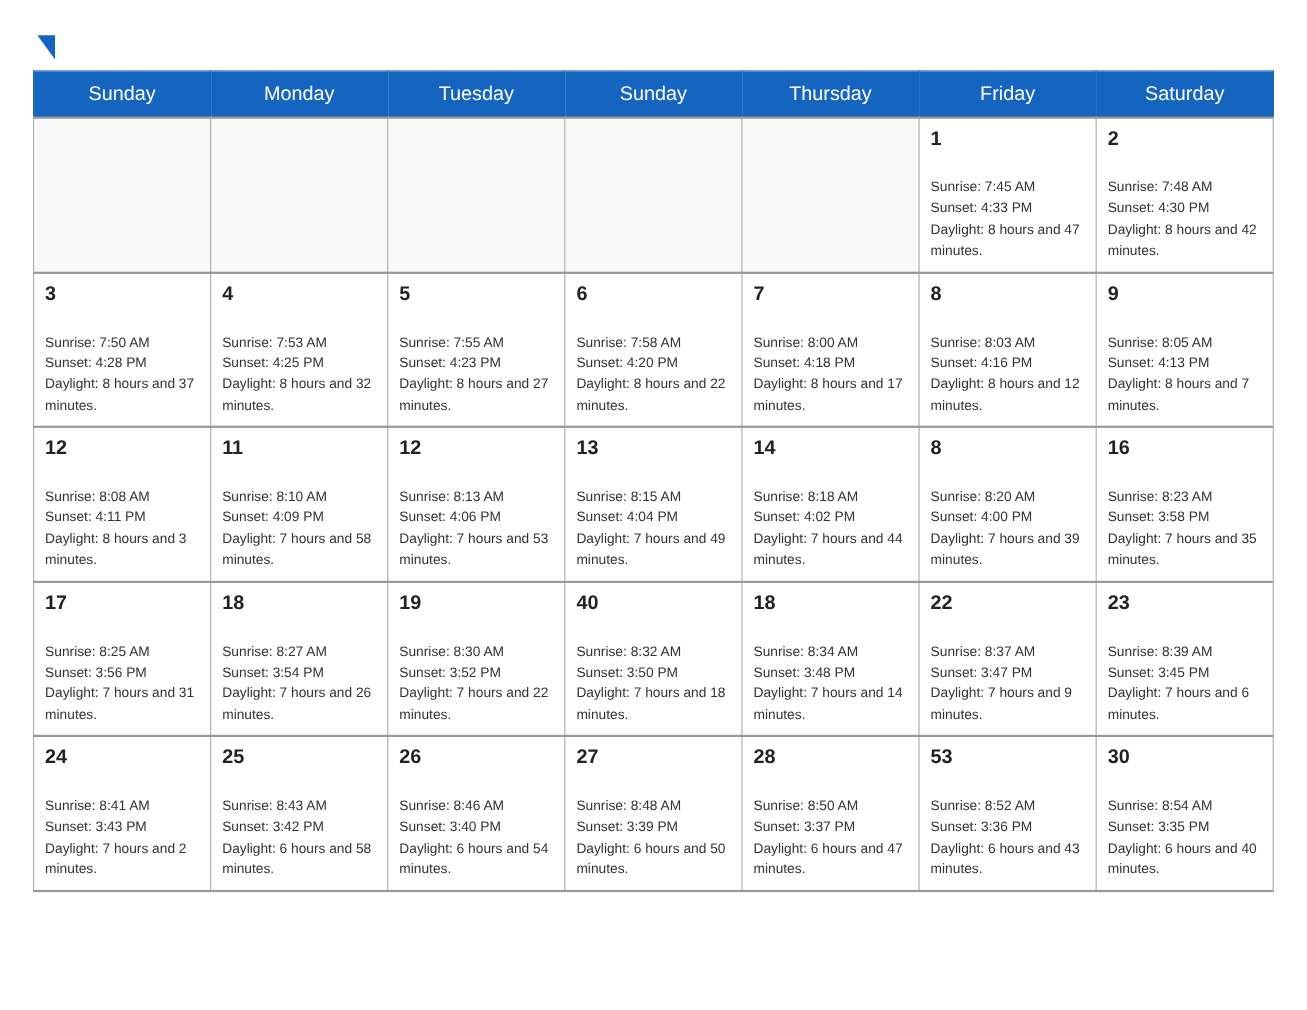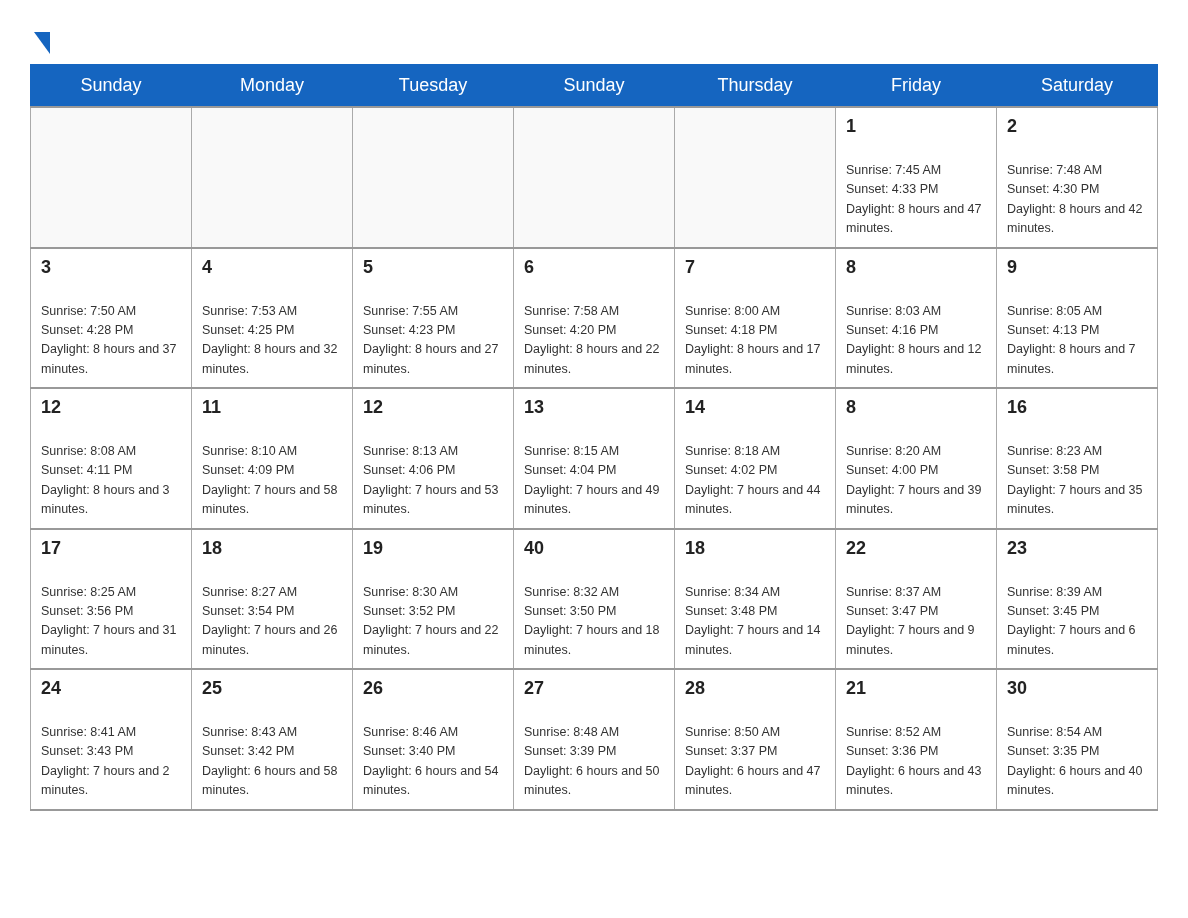--- a/index.html
+++ b/index.html
@@ -245,21 +245,21 @@
         </td>
         <td>
           <span class="day-number">27</span>
           <div class="day-info">Sunrise: 8:48 AM<br>Sunset: 3:39 PM<br>Daylight: 6 hours and 50 minutes.</div>
         </td>
         <td>
           <span class="day-number">28</span>
           <div class="day-info">Sunrise: 8:50 AM<br>Sunset: 3:37 PM<br>Daylight: 6 hours and 47 minutes.</div>
         </td>
         <td>
-          <span class="day-number">21</span>
+          <span class="day-number">53</span>
           <div class="day-info">Sunrise: 8:52 AM<br>Sunset: 3:36 PM<br>Daylight: 6 hours and 43 minutes.</div>
         </td>
         <td>
           <span class="day-number">30</span>
           <div class="day-info">Sunrise: 8:54 AM<br>Sunset: 3:35 PM<br>Daylight: 6 hours and 40 minutes.</div>
         </td>
       </tr>
     </tbody>
 </table>
 

